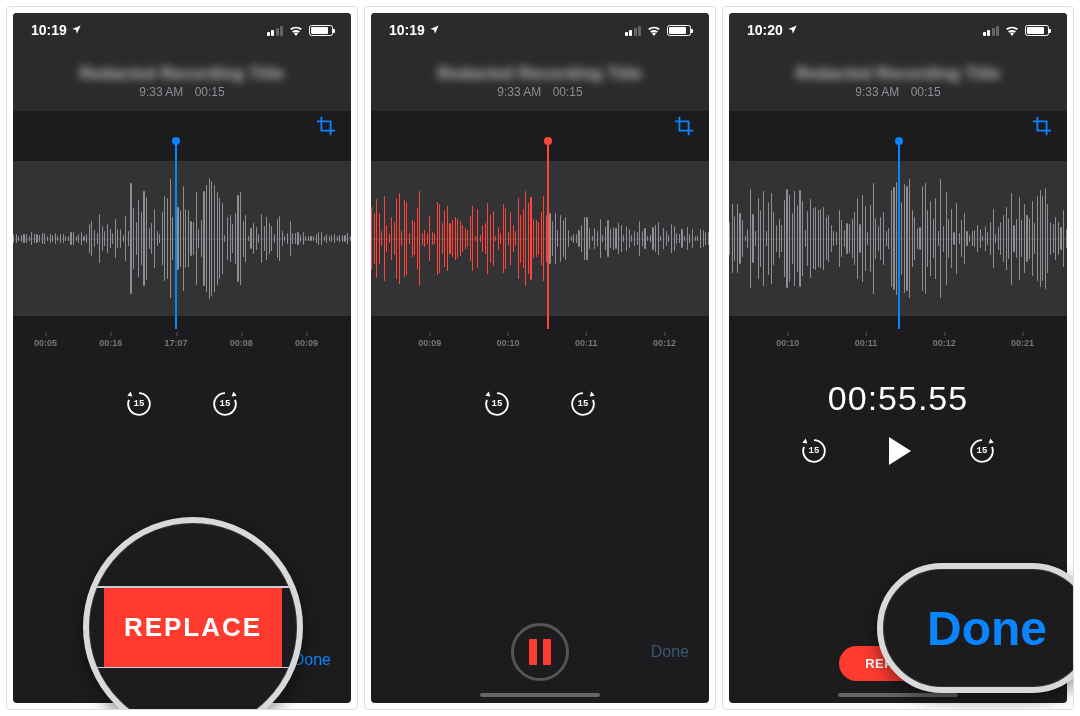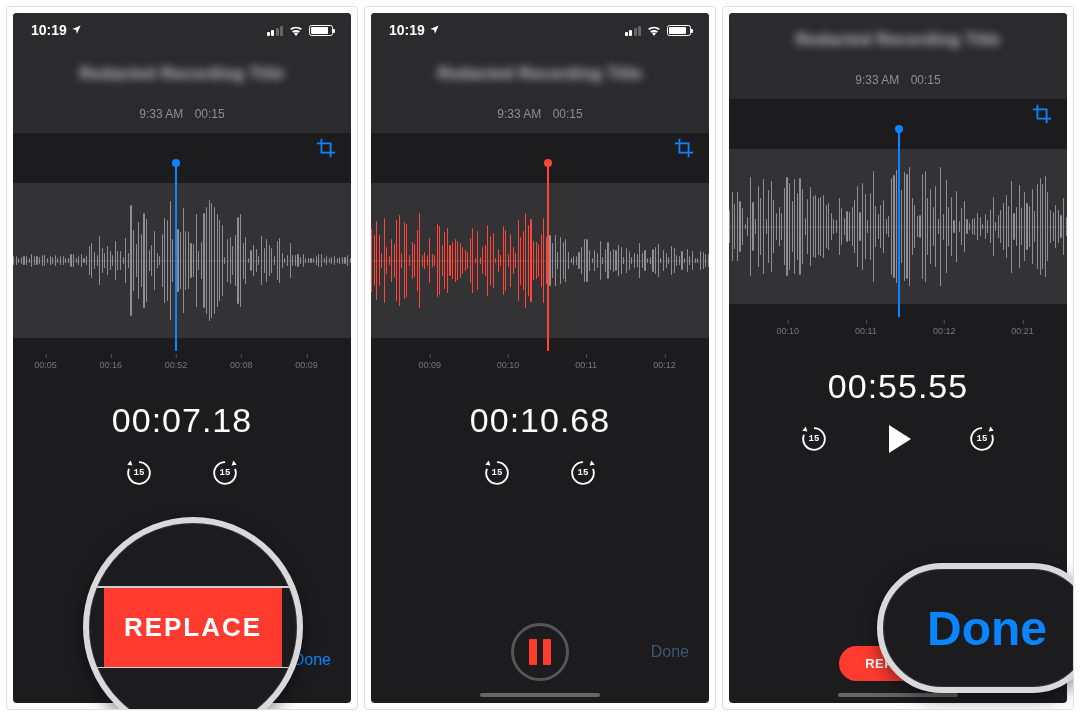--- a/index.html
+++ b/index.html
@@ -64,21 +64,21 @@
     padding: 18px 10px 12px;
     position: relative;
   }
   .rec-title {
     color: #c9c9cb;
     font-size: 16px;
     font-weight: 600;
     filter: blur(4px);
     letter-spacing: 0.5px;
   }
-  .rec-sub { margin-top: 24px; font-size: 12px; color: #8e8e93; }
+  .rec-sub { margin-top: 2px; font-size: 12px; color: #8e8e93; }
   .rec-sub span { margin: 0 4px; }
   .crop-btn {
     position: absolute; right: 14px; bottom: -26px;
     color: #0a84ff; z-index:3;
   }
   .crop-btn svg { display:block; }
 
   
   .wave-area {
     position: relative;
@@ -107,21 +107,21 @@
     position:absolute; top: 30px; bottom: 42px; width:2px;
     background:#0a84ff;
   }
   .playhead.red { background:#ff453a; }
   .playhead::before {
     content:""; position:absolute; top:-4px; left:-3px;
     width:8px; height:8px; border-radius:50%; background:inherit;
   }
   .ruler {
     position:absolute; left:0; right:12px; bottom:18px; height:20px;
-    display:flex; align-items:center;
+    display:flex; align-items:center;font-weight:bold;
   }
   .ruler .tick {
     position:absolute; font-size:9px; color:#777; transform:translateX(-50%);
   }
   .ruler .tick::before {
     content:""; position:absolute; left:50%; top:-6px; width:1px; height:4px; background:#555;
   }
 
   
   .big-time {
@@ -375,27 +375,26 @@
             <div style="height: 6.30307px;"></div>
             <div style="height: 6.96052px;"></div>
             <div style="height: 11.9055px;"></div>
             <div style="height: 5.36647px;"></div>
           </div>
       </div>
       <div class="playhead" style="left:48%;"></div>
       <div class="ruler">
         <span class="tick" style="left:10%">00:05</span>
         <span class="tick" style="left:30%">00:16</span>
-        <span class="tick" style="left:50%">00:52</span>
+        <span class="tick" style="left:50%">17:07</span>
         <span class="tick" style="left:70%">00:08</span>
         <span class="tick" style="left:90%">00:09</span>
       </div>
     </div>
 
-    <div class="big-time">00:07.18</div>
 
     <div class="controls">
       <div class="skip-btn">
         <svg width="30" height="30" viewBox="0 0 36 36">
             <path fill="none" stroke="#fff" stroke-width="2.2" d="M18 5a13 13 0 11-12 8"></path>
             <path fill="#fff" d="M8 3l-4 5 6 1z"></path>
           </svg>
         <span class="n">15</span>
       </div>
       <div class="skip-btn">
@@ -607,21 +606,20 @@
       </div>
       <div class="playhead red" style="left:52%;"></div>
       <div class="ruler">
         <span class="tick" style="left:18%">00:09</span>
         <span class="tick" style="left:42%">00:10</span>
         <span class="tick" style="left:66%">00:11</span>
         <span class="tick" style="left:90%">00:12</span>
       </div>
     </div>
 
-    <div class="big-time">00:10.68</div>
 
     <div class="controls">
       <div class="skip-btn">
         <svg width="30" height="30" viewBox="0 0 36 36">
             <path fill="none" stroke="#fff" stroke-width="2.2" d="M18 5a13 13 0 11-12 8"></path>
             <path fill="#fff" d="M8 3l-4 5 6 1z"></path>
           </svg>
         <span class="n">15</span>
       </div>
       <div class="skip-btn">
@@ -640,20 +638,46 @@
         </div>
       <span class="done-link dim">Done</span>
     </div>
     <div class="home-indicator"></div>
   </div>
 
 </div>
 
 <div class="phone">
   <div class="screen">
+    <div class="statusbar">
+      <div class="left">
+        <span>10:20</span>
+        <span class="loc-arrow">
+          <svg width="11" height="11" viewBox="0 0 24 24">
+              <path fill="#fff" d="M3 11l18-8-8 18-2-8z"></path>
+            </svg>
+        </span>
+      </div>
+      <div class="right">
+        <span class="signal two">
+            <span class="b1"></span>
+            <span class="b2"></span>
+            <span class="b3"></span>
+            <span class="b4"></span>
+          </span>
+        <span class="wifi">
+            <svg width="16" height="12" viewBox="0 0 24 18">
+              <path fill="#fff" d="M12 18l3-4a5 5 0 00-6 0zM5 9a12 12 0 0114 0l2-2a15 15 0 00-18 0zM8 13a8 8 0 018 0l2-2a11 11 0 00-12 0z"></path>
+            </svg>
+          </span>
+        <span class="battery">
+            <span class="fill"></span>
+          </span>
+      </div>
+    </div>
 
     <div class="rec-header">
       <div class="rec-title">Redacted Recording Title</div>
       <div class="rec-sub">
         <span>9:33 AM</span>
         <span>00:15</span>
       </div>
       <div class="crop-btn">
         <svg width="22" height="22" viewBox="0 0 24 24">
             <path fill="none" stroke="#0a84ff" stroke-width="2" d="M7 2v15h15M17 22V7H2"></path>

